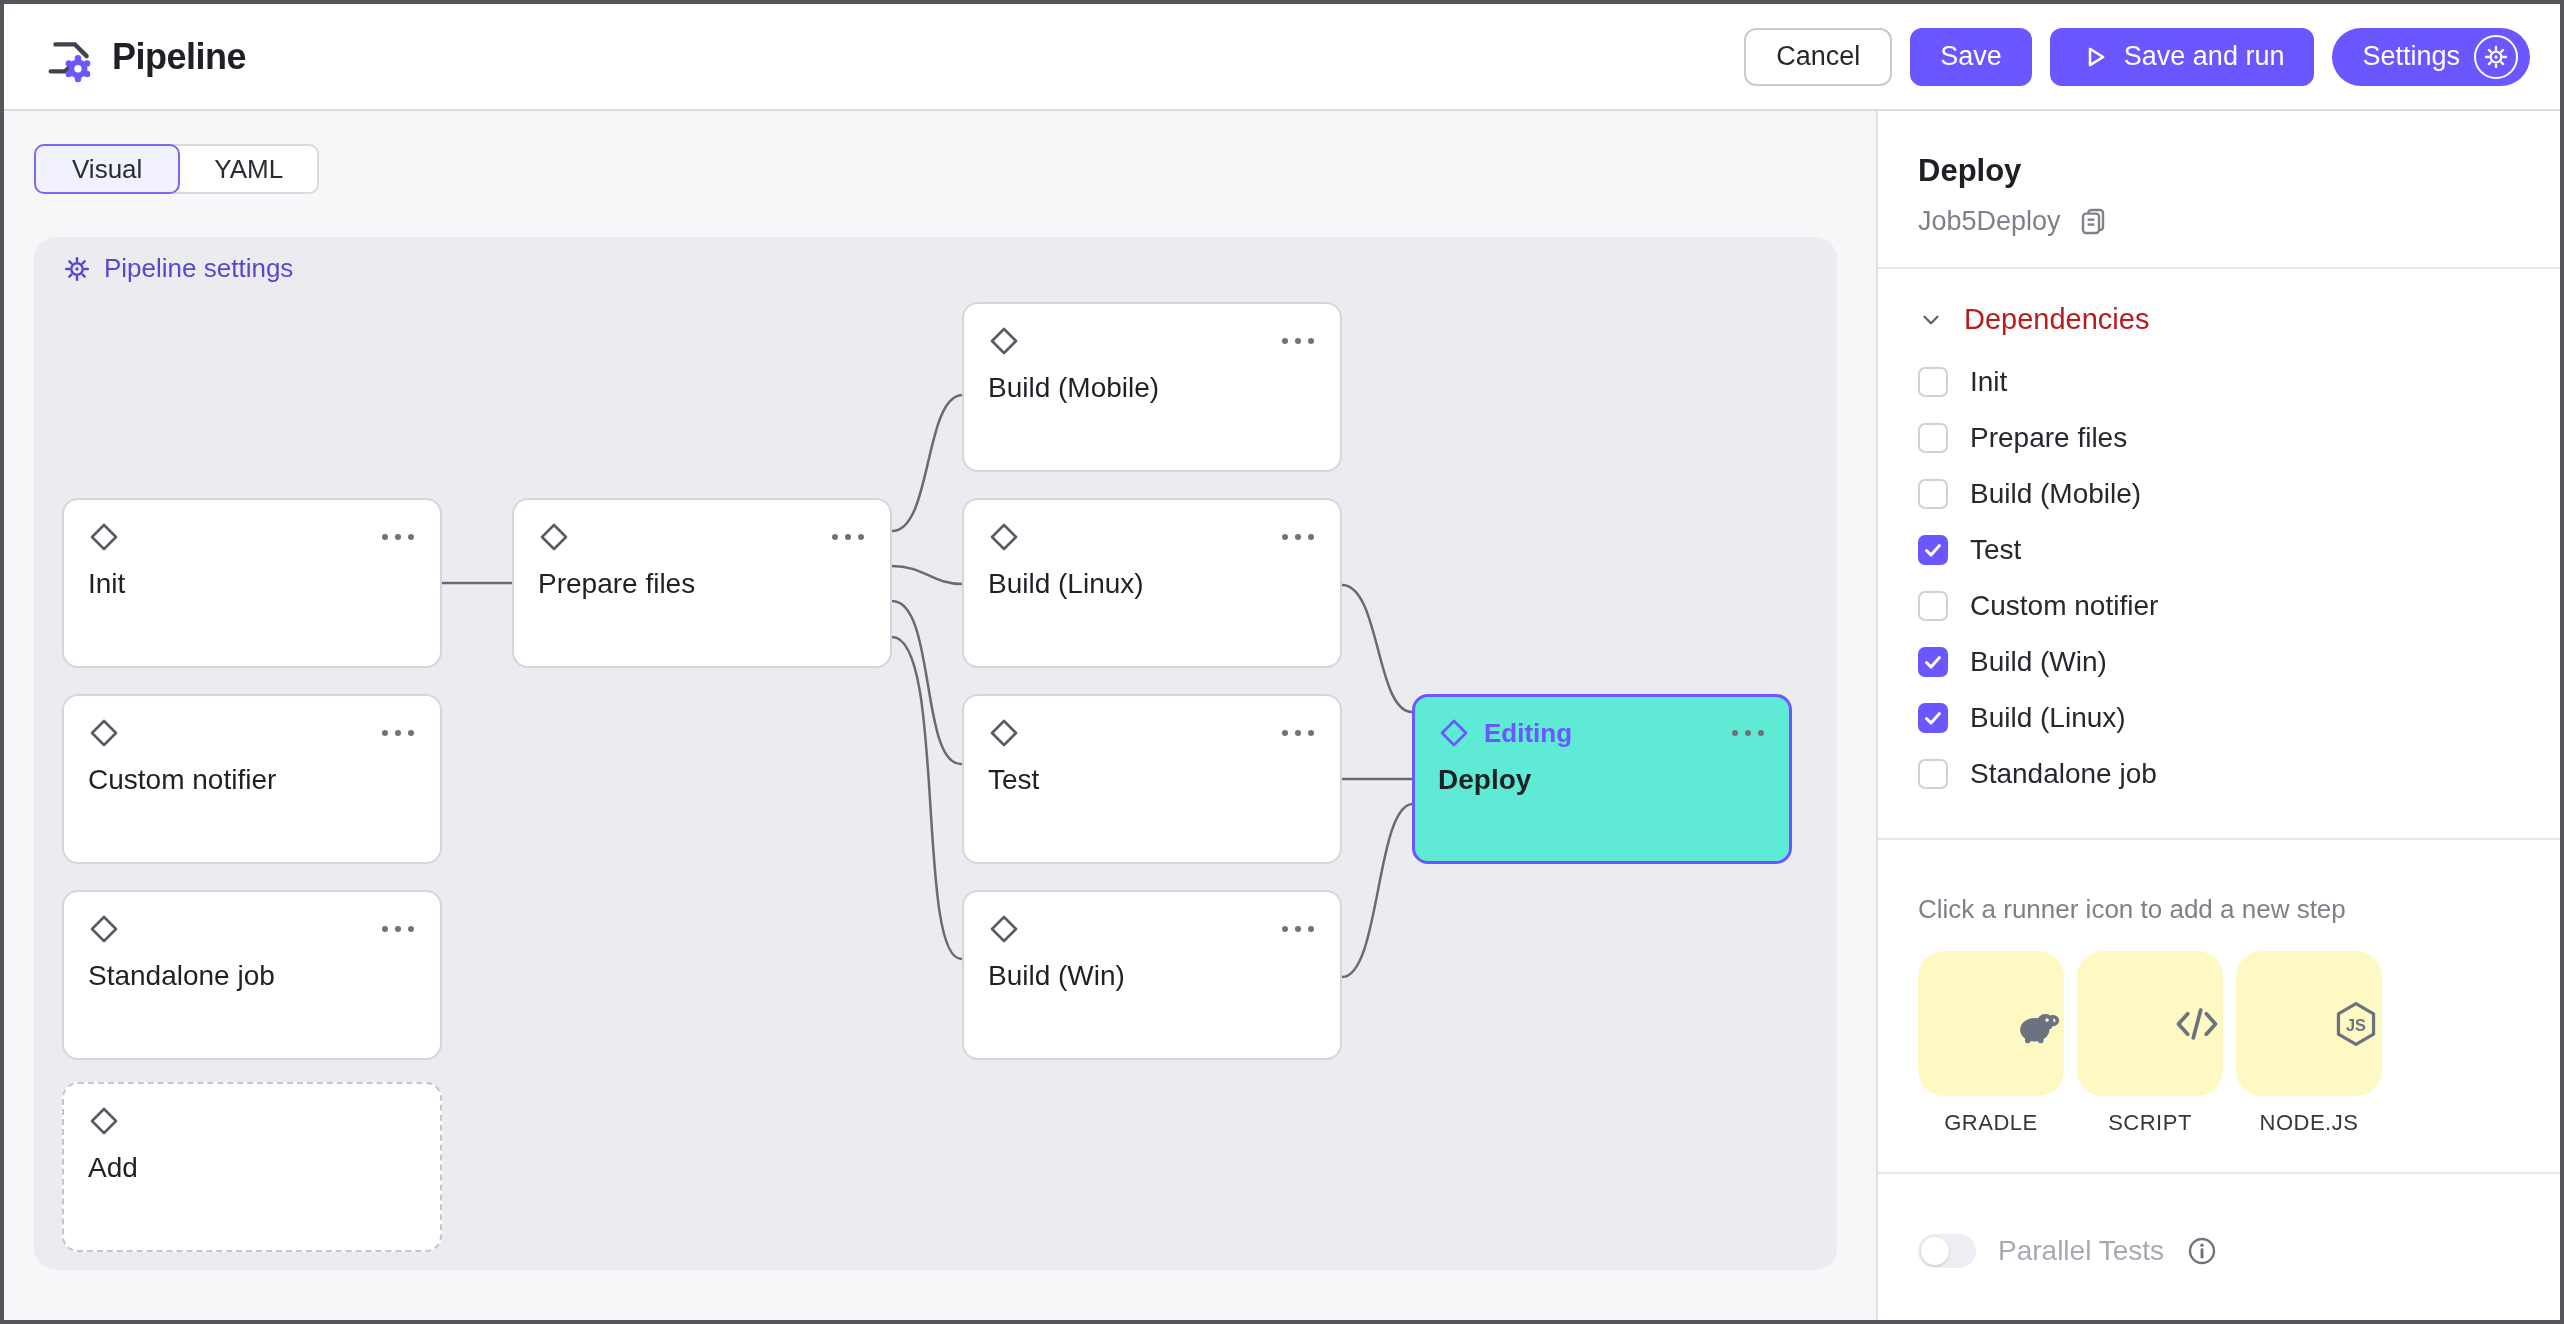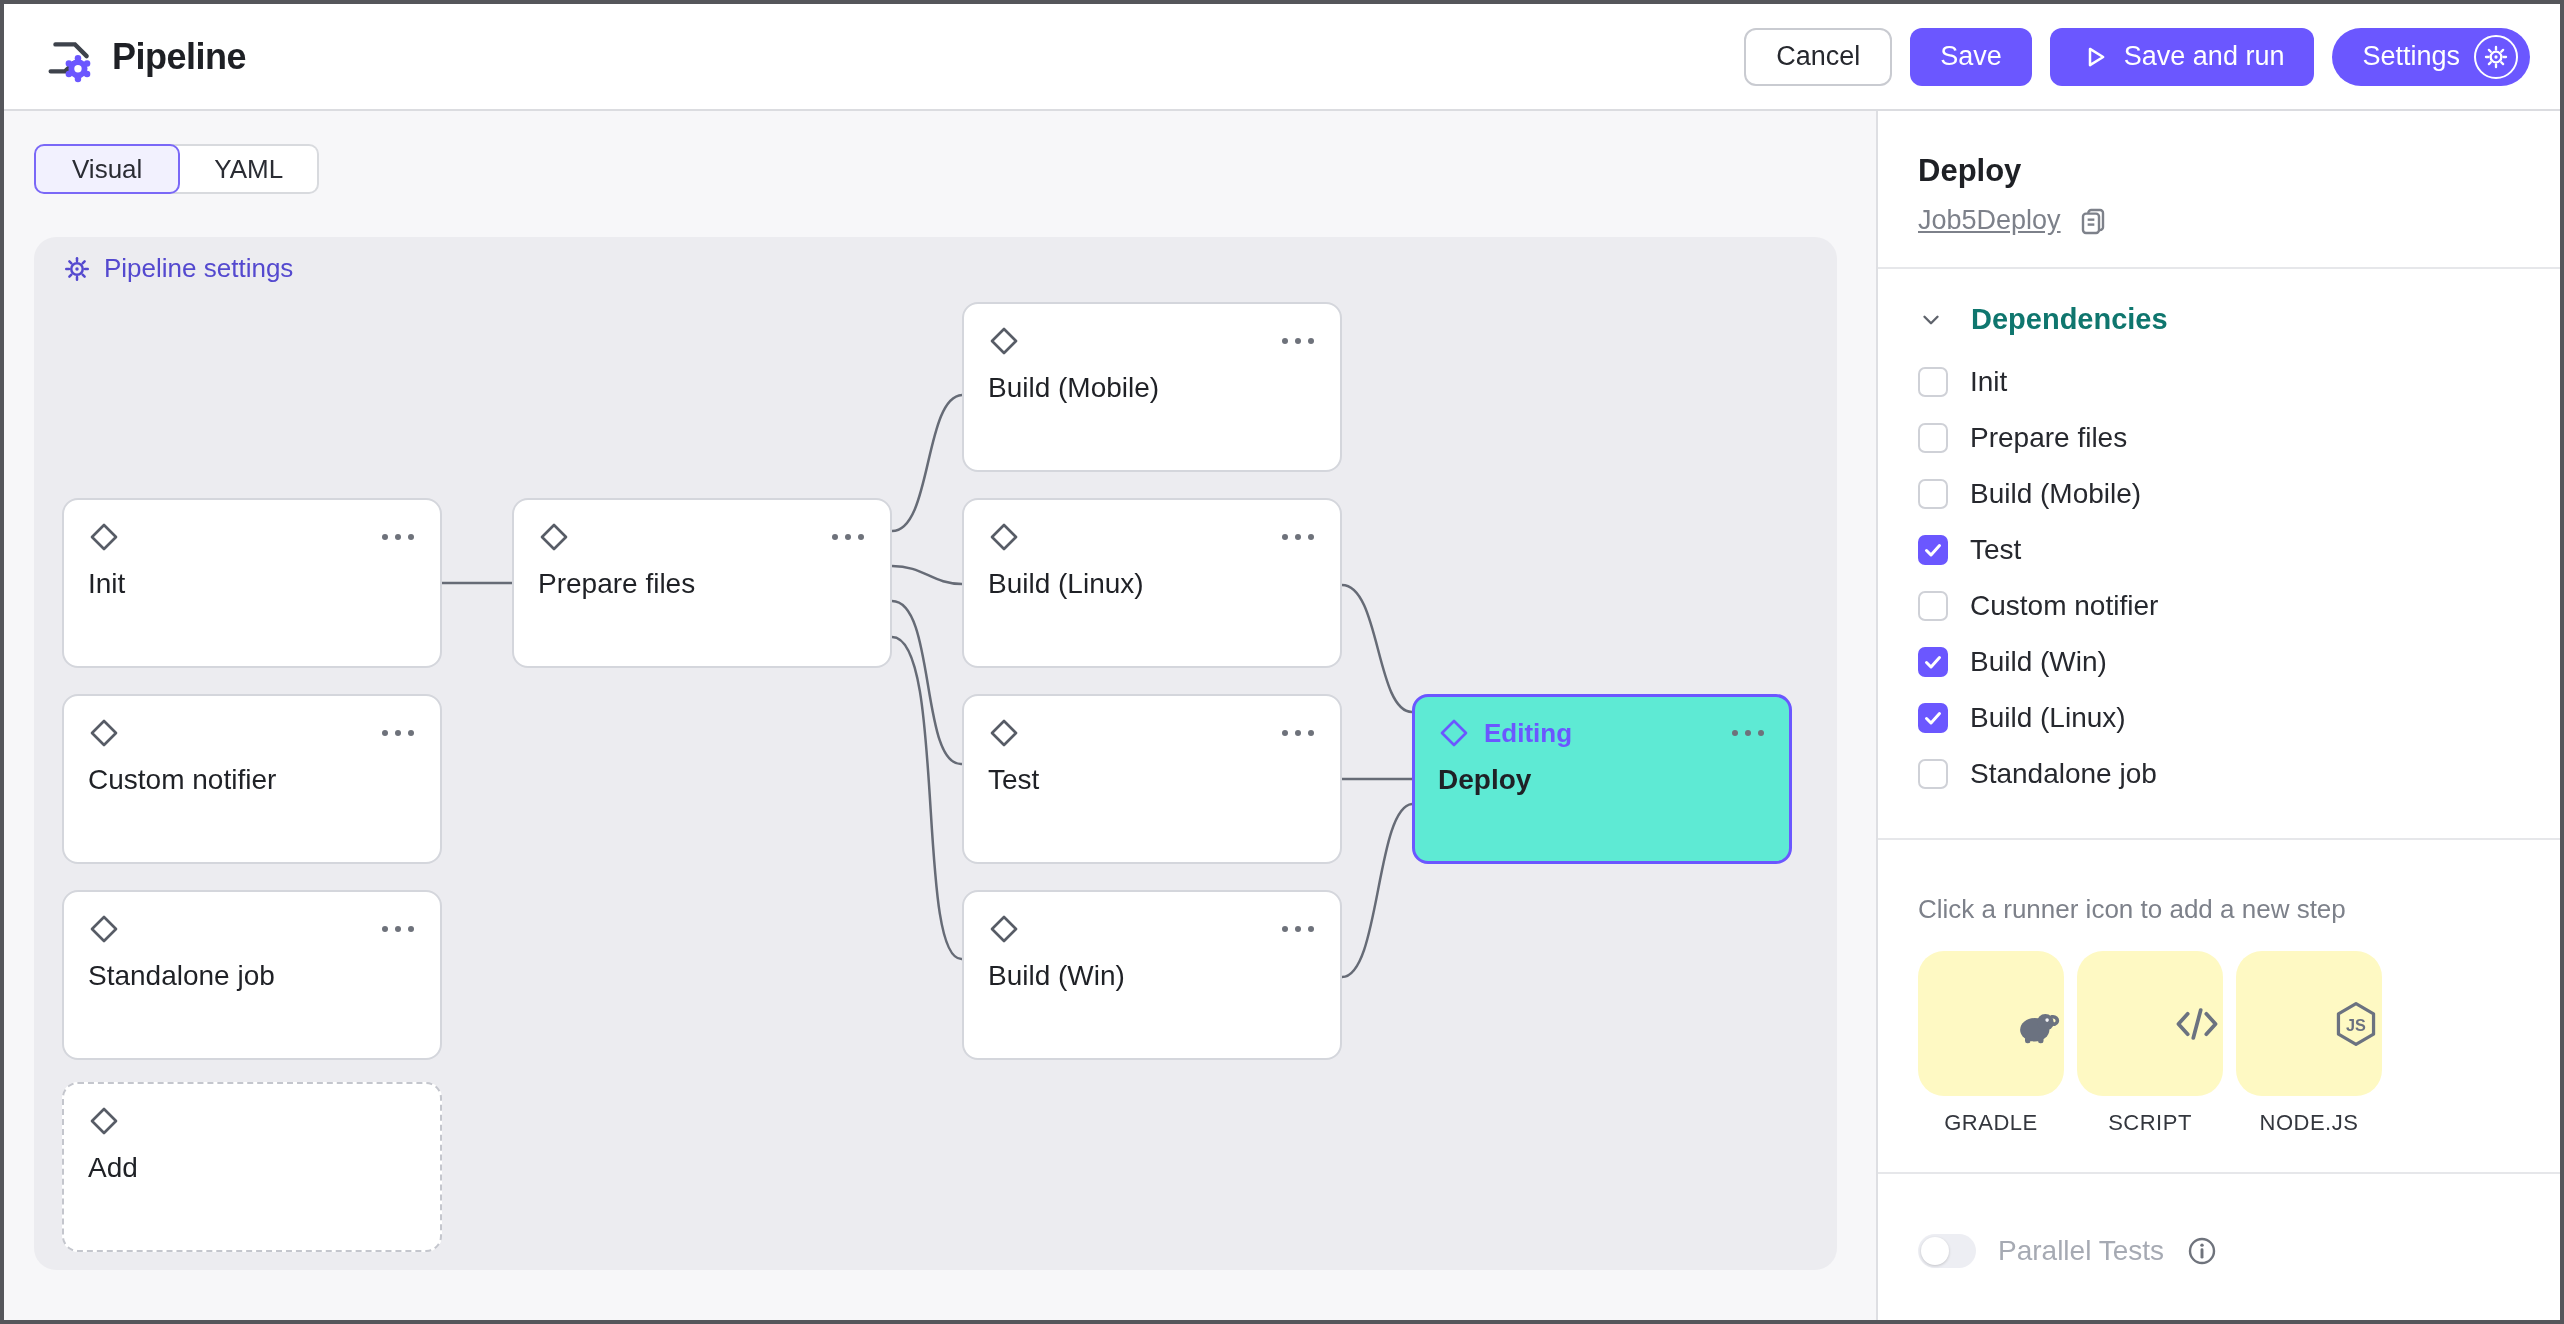--- a/index.html
+++ b/index.html
@@ -44,25 +44,25 @@
   .node.add{border:2px dashed #c4c6cd;}
   .node.editing{background:#5eead4;border:3px solid #6b57ff;padding:19px 23px;}
   .node.editing .diamond{color:#6b57ff;}
   .node.editing .node-label{font-weight:700;}
   .editing-badge{color:#6b57ff;font-weight:700;font-size:26px;margin-left:14px;}
   
   .sidebar{position:absolute;top:107px;right:0;bottom:0;width:684px;background:#fff;
     border-left:2px solid #dedfe3;box-sizing:border-box;overflow:hidden;}
   .sb-head{padding:42px 40px 30px;border-bottom:2px solid #e6e7ea;}
   .sb-title{font-size:31px;font-weight:700;color:#1e2025;}
-  .sb-job{display:flex;gap:16px;margin-top:16px;color:#7d818a;font-size:27px;text-decoration:underline;}
+  .sb-job{display:flex;align-items:center;gap:16px;margin-top:16px;color:#7d818a;font-size:27px;}
   .copy-icon{width:32px;height:32px;cursor:pointer;display:flex;}
   .section{padding:34px 40px 36px;border-bottom:2px solid #e6e7ea;}
   .section.last{border-bottom:none;padding-bottom:0;}
-  .sec-head{display:flex;align-items:center;gap:27px;font-size:29px;font-weight:700;color:#0f766e;cursor:pointer;}
+  .sec-head{display:flex;align-items:center;gap:20px;font-size:29px;font-weight:400;color:#b91c1c;cursor:pointer;}
   .chev{width:26px;height:26px;color:#5f636c;display:flex;}
   .dep-list{margin-top:18px;}
   .dep-row{display:flex;align-items:center;gap:22px;height:56px;cursor:pointer;}
   .cb{width:30px;height:30px;border-radius:7px;border:2px solid #cfd1d7;background:#fff;
     box-sizing:border-box;display:flex;align-items:center;justify-content:center;flex:0 0 auto;}
   .cb.checked{background:#6b57ff;border-color:#6b57ff;}
   .dep-label{font-size:28px;color:#26282e;}
   .steps-hint{margin-top:20px;font-size:26px;color:#7d818a;}
   .runners{display:flex;gap:13px;margin-top:26px;}
   .runner{display:flex;flex-direction:column;align-items:center;gap:14px;width:146px;cursor:pointer;}

